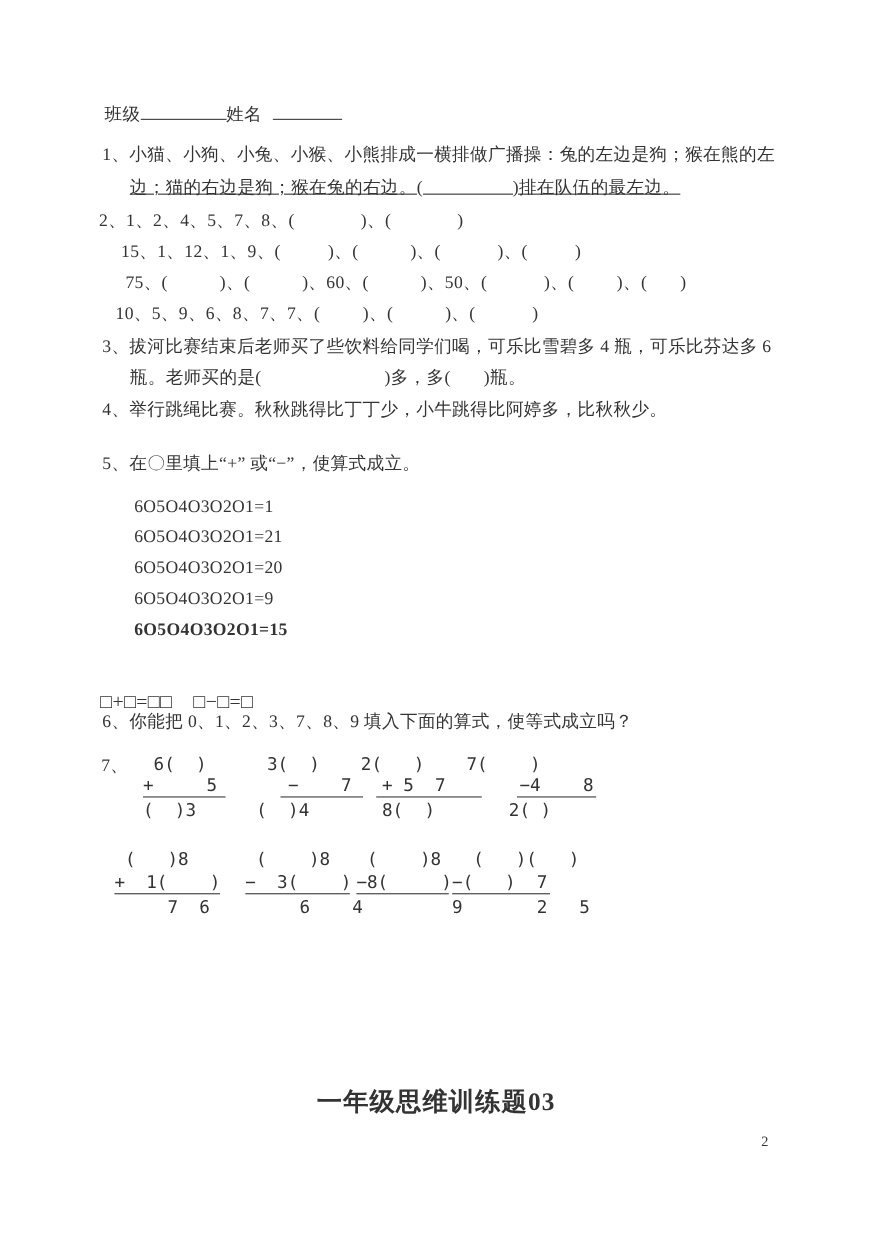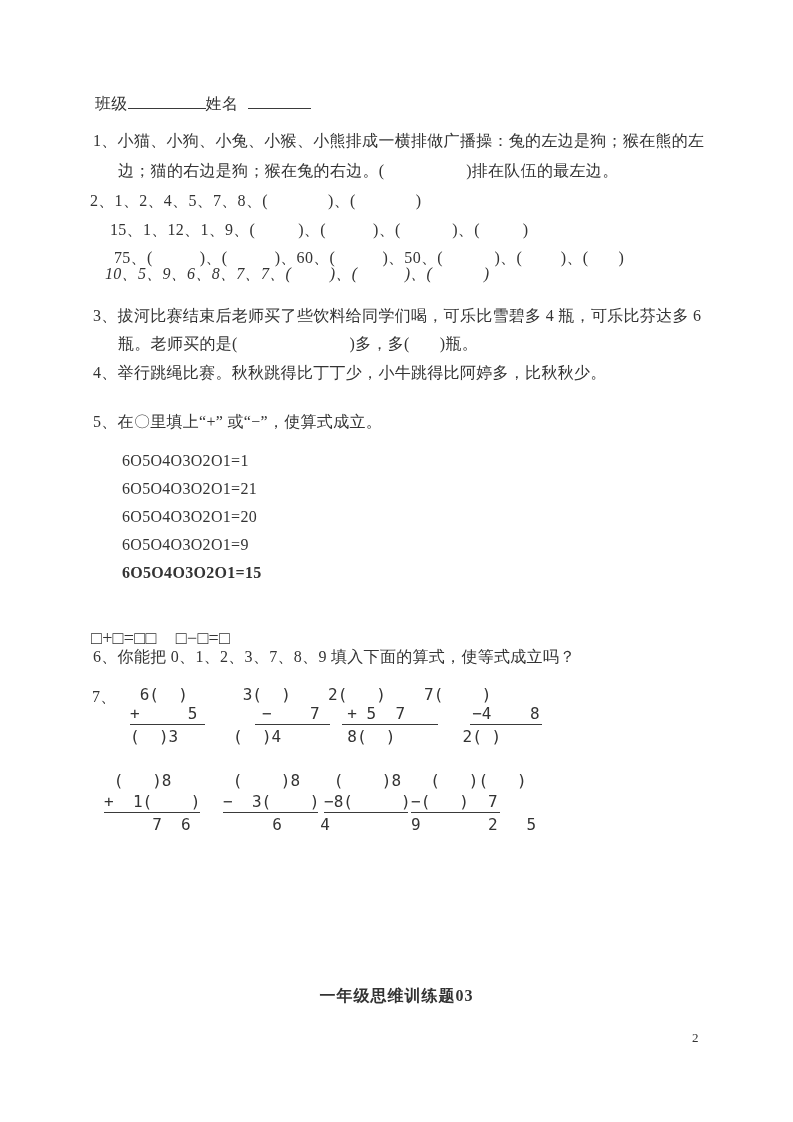--- a/index.html
+++ b/index.html
@@ -35,44 +35,44 @@
   .blank{
     display:inline-block;
     border-bottom:1.6px solid #3a3a3a;
     height:16px;
     vertical-align:baseline;
   }
   .footer-title{
     position:absolute;
     left:0;top:986px;width:793px;
     text-align:center;
-    font-size:16px;
+    font-size:23px;
     font-weight:bold;
     letter-spacing:1px;
   }
   .page-num{
     position:absolute;
     left:692px;top:1030px;
     font-size:13px;
   }
 </style>
 </head>
 <body>
 
 <div class="page">
 
   <div class="line" style="left:95px;top:92px;"><span>班级</span><span class="blank" style="width:78px;"></span><span>姓名</span><span style="display:inline-block;width:10px;"></span><span class="blank" style="width:63px;"></span></div>
 
   <div class="line" style="left:93px;top:131px;">1、小猫、小狗、小兔、小猴、小熊排成一横排做广播操：兔的左边是狗；猴在熊的左</div>
-  <div class="line" style="left:118px;top:161px;">边；猫的右边是狗；猴在兔的右边。(                   )排在队伍的最左边。</div>
+  <div class="line" style="left:118px;top:161px;text-decoration:underline;">边；猫的右边是狗；猴在兔的右边。(                   )排在队伍的最左边。</div>
 
   <div class="line" style="left:90px;top:191px;">2、1、2、4、5、7、8、(              )、(              )</div>
   <div class="line" style="left:110px;top:220px;">15、1、12、1、9、(          )、(           )、(            )、(          )</div>
   <div class="line" style="left:114px;top:248px;">75、(           )、(           )、60、(           )、50、(            )、(         )、(       )</div>
-  <div class="line" style="left:105px;top:264px;font-style:italic;">10、5、9、6、8、7、7、(         )、(           )、(            )</div>
+  <div class="line" style="left:105px;top:276px;">10、5、9、6、8、7、7、(         )、(           )、(            )</div>
 
   <div class="line" style="left:93px;top:306px;">3、拔河比赛结束后老师买了些饮料给同学们喝，可乐比雪碧多 4 瓶，可乐比芬达多 6</div>
   <div class="line" style="left:118px;top:334px;">瓶。老师买的是(                          )多，多(       )瓶。</div>
 
   <div class="line" style="left:93px;top:363px;">4、举行跳绳比赛。秋秋跳得比丁丁少，小牛跳得比阿婷多，比秋秋少。</div>
 
   <div class="line" style="left:93px;top:412px;">5、在〇里填上“+” 或“−”，使算式成立。</div>
   <div class="line" style="left:122px;top:451px;">6O5O4O3O2O1=1</div>
   <div class="line" style="left:122px;top:479px;">6O5O4O3O2O1=21</div>
   <div class="line" style="left:122px;top:507px;">6O5O4O3O2O1=20</div>

